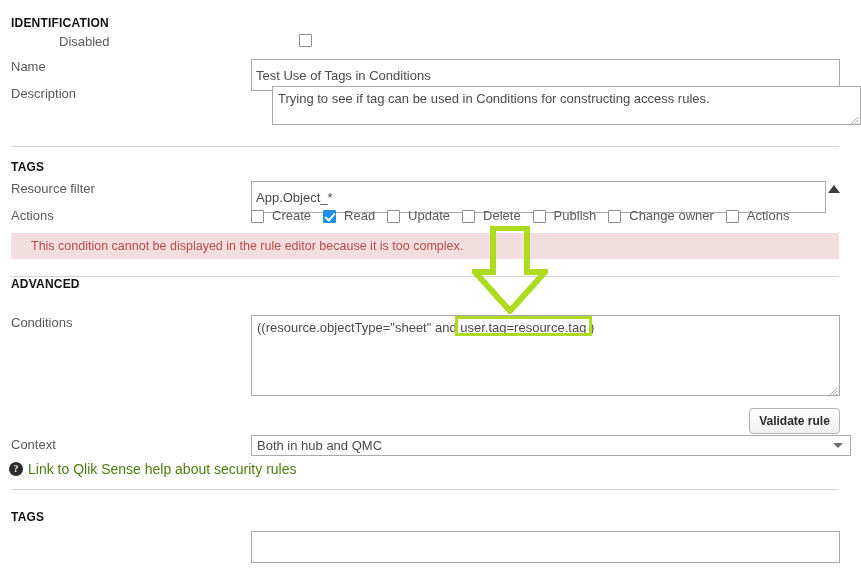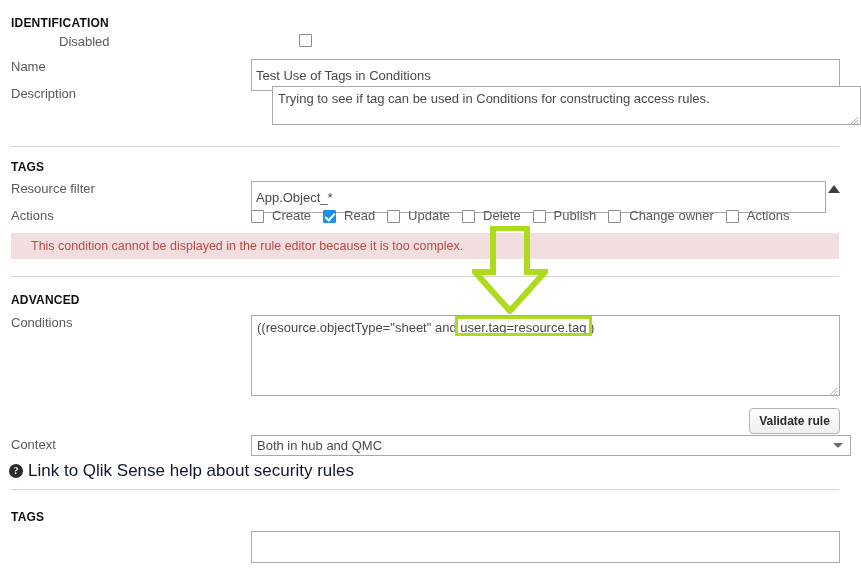--- a/index.html
+++ b/index.html
@@ -176,22 +176,22 @@
     border-radius: 50%;
     background: #2b2b2b;
     color: #fff;
     font-size: 10px;
     font-weight: bold;
     line-height: 14px;
     text-align: center;
     font-family: "Liberation Serif", serif;
   }
   .help-text {
-    font-size: 17px;
-    color: #0f172a;
+    font-size: 14px;
+    color: #4d7c0f;
     cursor: pointer;
   }
 
   
   .rf-caret {
     position: absolute;
     left: 828px;
     top: 185px;
     width: 0; height: 0;
     border-left: 6px solid transparent;
@@ -295,21 +295,21 @@
         </span>
       </div>
   </div>
 
   <div class="warning">
     <span>This condition cannot be displayed in the rule editor because it is too complex.</span>
   </div>
 
   <div class="divider" style="top:276px;"></div>
 
-  <div class="section-title" style="top:293px;">ADVANCED</div>
+  <div class="section-title" style="top:277px;">ADVANCED</div>
 
   <div class="row" style="top:315px;">
     <div class="label">Conditions</div>
     <div style="position:relative;">
       <textarea class="text-area" style="width: 589px; height: 81px;">((resource.objectType="sheet" and user.tag=resource.tag )</textarea>
       <svg class="resize-grip" style="right:2px;bottom:4px;" width="9" height="9" viewBox="0 0 9 9">
         <path d="M8 1 L1 8 M8 4 L4 8 M8 7 L7 8" stroke="#9a9a9a" stroke-width="0.8" fill="none"></path>
       </svg>
     </div>
   </div>

